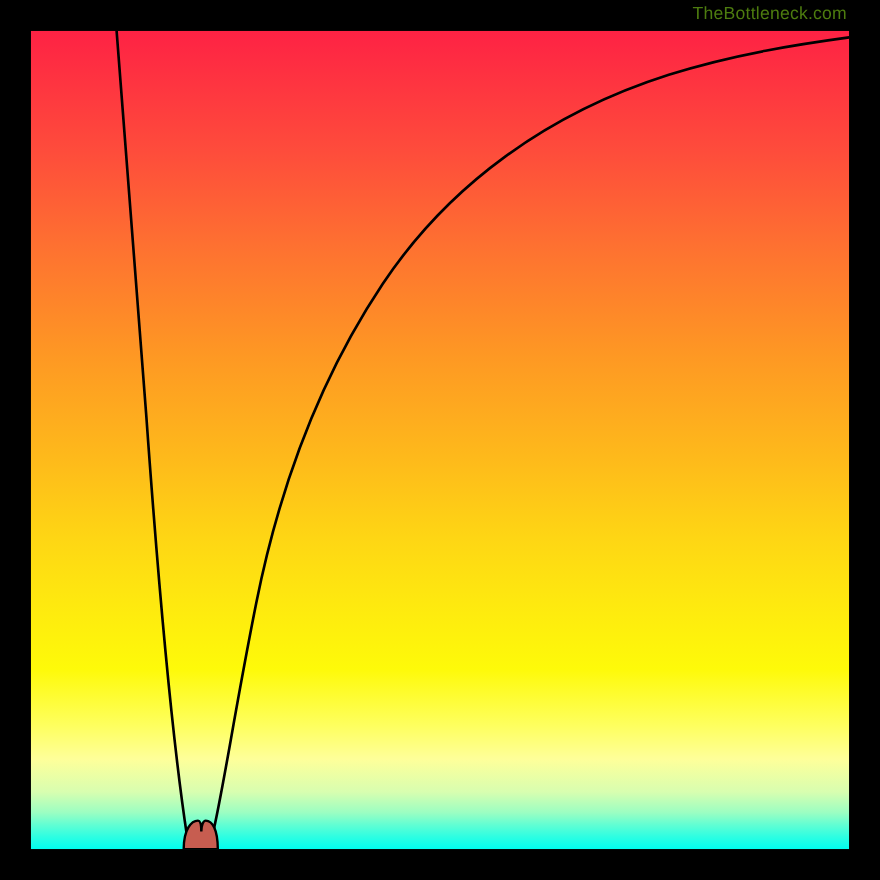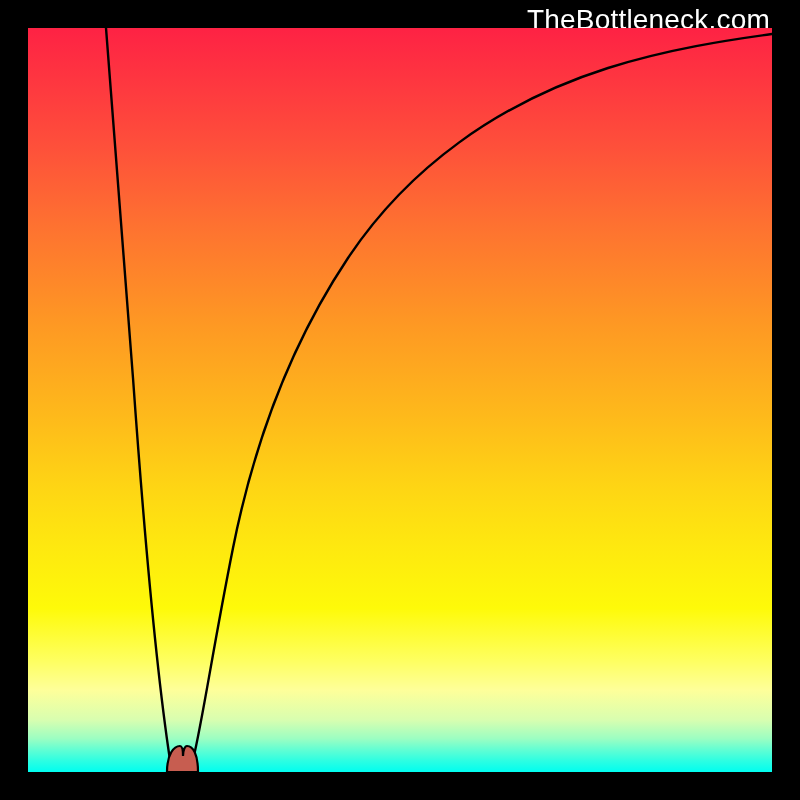--- a/index.html
+++ b/index.html
@@ -63,23 +63,23 @@
   .bump-path {
     fill: #c75d50;
     stroke: #000;
     stroke-width: 2.2px;
   }
   .watermark {
     position: absolute;
     top: 4px;
     right: 30px;
     font-family: Arial, Helvetica, sans-serif;
-    font-size: 28px;
+    font-size: 16px;
     font-weight: 400;
-    color: #ffffff;
+    color: #4d7c0f;
     letter-spacing: 0.2px;
   }
 </style>
 </head>
 <body>
 
 <div class="frame">
 
   <div class="watermark">TheBottleneck.com</div>
 

